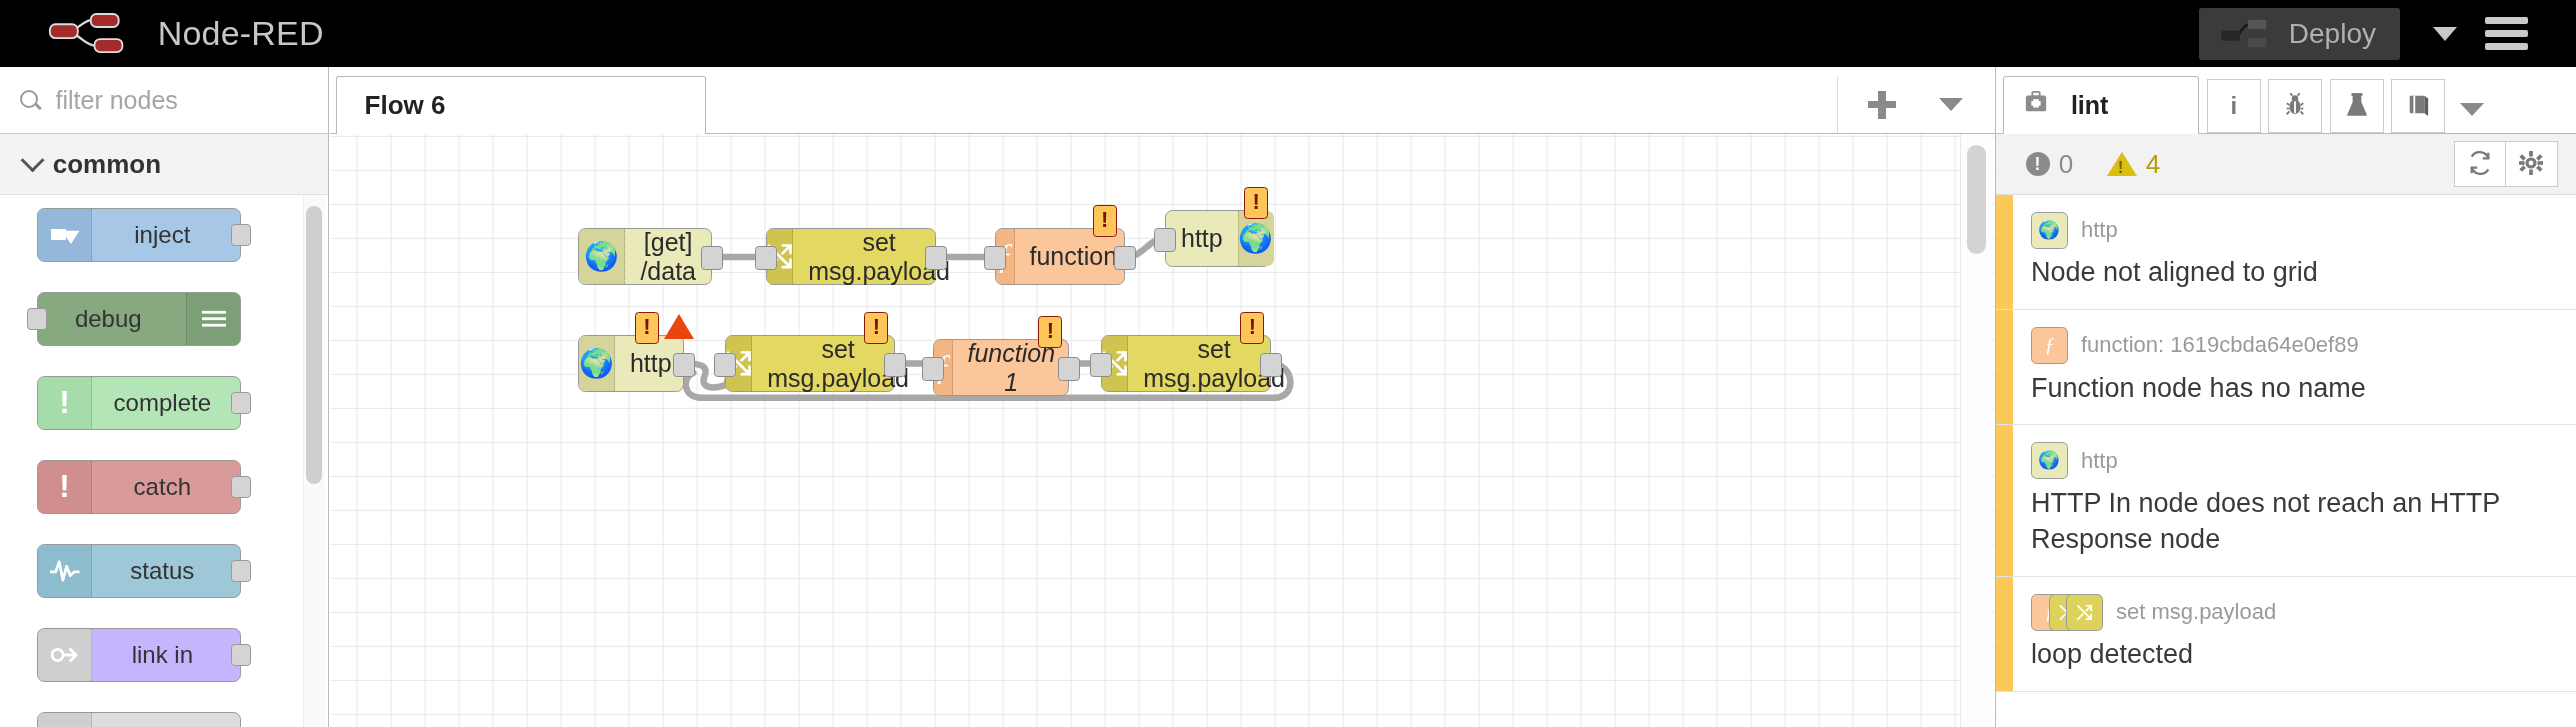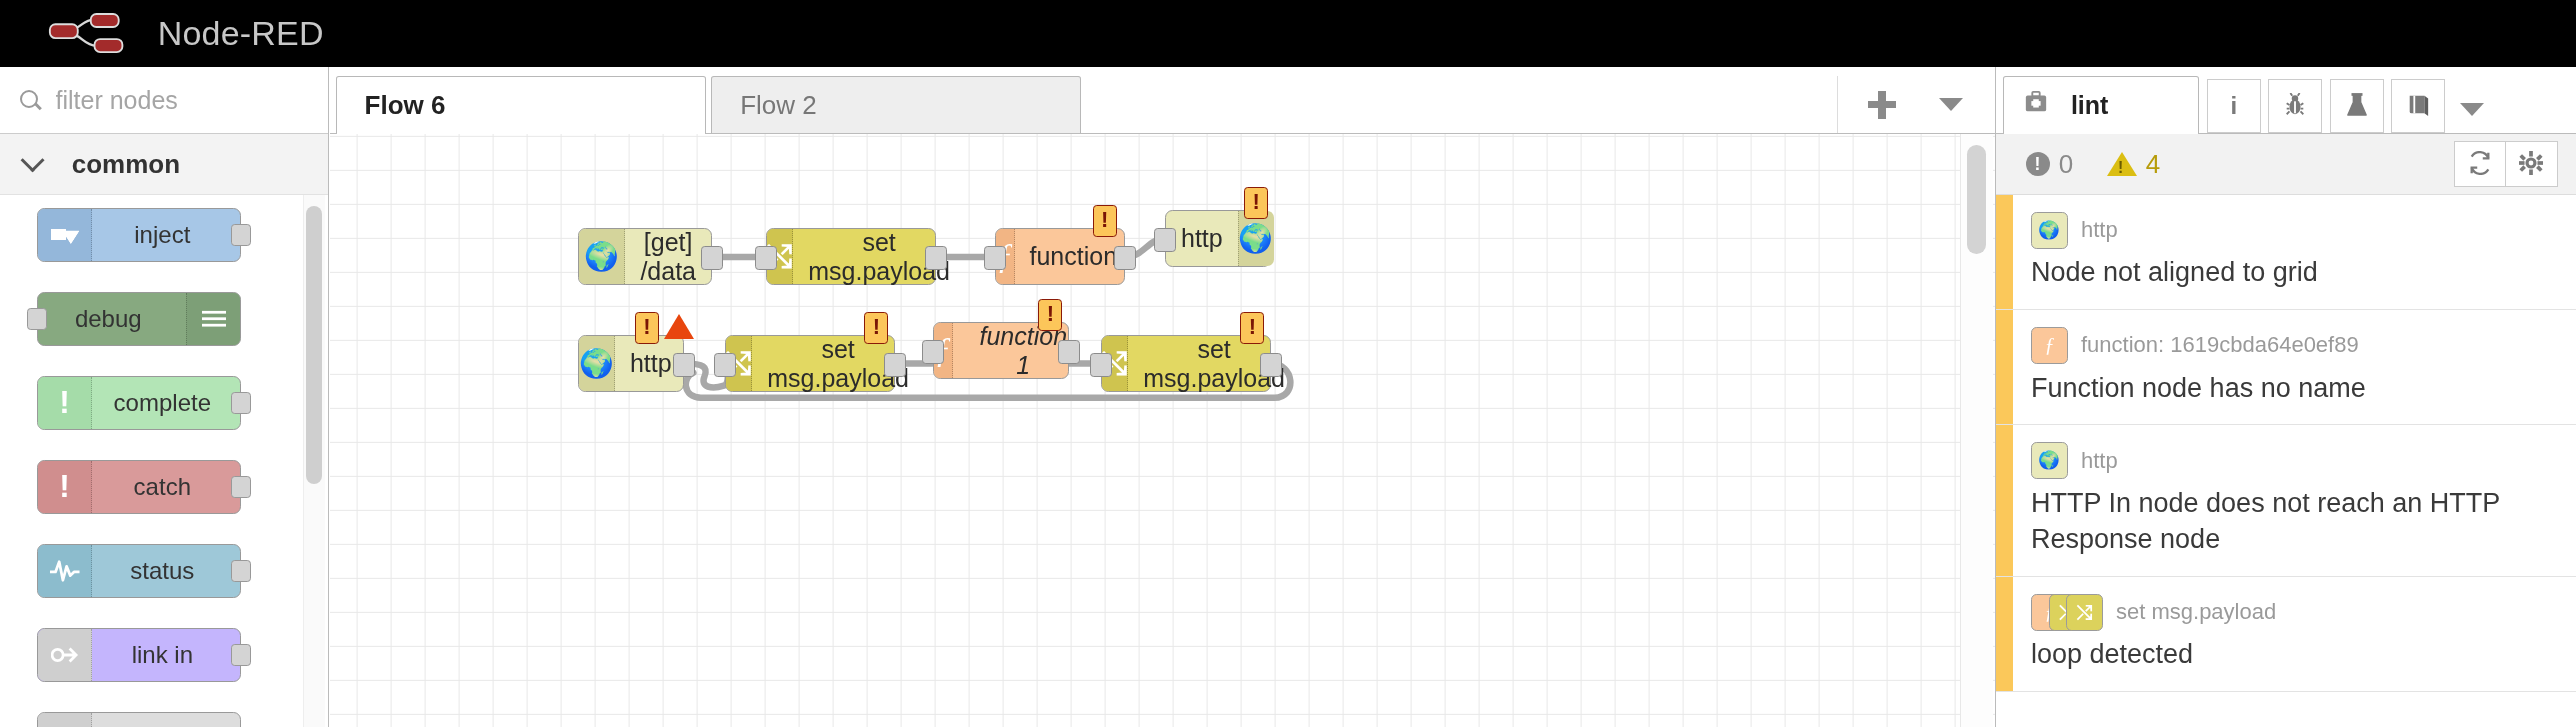--- a/index.html
+++ b/index.html
@@ -62,21 +62,21 @@
     background: #9a9a9a; transform: rotate(45deg);
   }
   .search-input {
     border: 0; outline: 0; font-size: 25px; color: #999;
     font-family: "Liberation Sans", sans-serif; background: transparent; width: 241px;
   }
   .search-input::placeholder { color: #a5a5a5; }
 
   .cat-header {
     height: 61px; background: #f3f3f3; display: flex; align-items: center;
-    gap: 31px; padding-left: 24px; border-bottom: 0.9px solid #e2e2e2; cursor: pointer;
+    gap: 12px; padding-left: 24px; border-bottom: 0.9px solid #e2e2e2; cursor: pointer;
   }
   .chev {
     width: 16.7px; height: 16.7px; border-left: 3.7px solid #555; border-bottom: 3.7px solid #555;
     transform: rotate(-45deg); margin-top: -7.4px;
   }
   .cat-label { font-size: 26px; font-weight: bold; color: #333; }
 
   .node-list { padding-top: 13px; }
   .pal-node {
     position: relative; height: 54px; width: 204px; margin: 0 0 30px 37px;
@@ -295,20 +295,39 @@
         <path d="M22 19 C36 19, 36 8, 50 8" stroke="#d8d8d8" stroke-width="2.5" fill="none"></path>
         <path d="M22 23 C36 23, 38 36, 52 36" stroke="#d8d8d8" stroke-width="2.5" fill="none"></path>
         <rect x="2" y="13" width="30" height="15" rx="6" fill="#a32b2b" stroke="#ddd" stroke-width="2"></rect>
         <rect x="46" y="2" width="30" height="14" rx="6" fill="#a32b2b" stroke="#ddd" stroke-width="2"></rect>
         <rect x="50" y="29" width="30" height="14" rx="6" fill="#a32b2b" stroke="#ddd" stroke-width="2"></rect>
       </svg>
     </div>
     <div class="brand-title">Node-RED</div>
   </div>
 
+  <div class="header-right">
+    <div class="deploy-btn">
+      <div class="deploy-icon">
+        <svg width="56" height="33" viewBox="0 0 60 36">
+          <path d="M14 21 C24 21, 22 8, 32 8" stroke="#1a1a1a" stroke-width="3" fill="none"></path>
+          <rect x="1" y="15" width="20" height="11" rx="2" fill="#262626"></rect>
+          <rect x="30" y="3" width="20" height="10" rx="2" fill="#565656"></rect>
+          <rect x="30" y="23" width="20" height="10" rx="2" fill="#4a4a4a"></rect>
+        </svg>
+      </div>
+      <div class="deploy-label">Deploy</div>
+    </div>
+    <div class="deploy-caret"></div>
+    <div class="hamburger">
+      <span></span>
+        <span></span>
+        <span></span>
+    </div>
+  </div>
 </div>
 
 <div class="body-area">
 
   <div class="palette">
     <div class="palette-search">
       <span class="search-glyph"></span>
       <input class="search-input" value="" placeholder="filter nodes" style="">
     </div>
 
@@ -392,23 +411,20 @@
 
     <div class="palette-scrolltrack"></div>
     <div class="palette-scrollbar"></div>
   </div>
 
   <div class="workspace">
 
     <div class="tabbar">
       <div class="tab active">
         <span>Flow 6</span>
-      </div>
-      <div class="tab">
-        <span>Flow 2</span>
       </div>
       <div class="tab-actions">
         <div class="tab-btn">
           <span class="plus-glyph"></span>
         </div>
         <div class="tab-btn">
           <span class="caret-down"></span>
         </div>
       </div>
     </div>
@@ -478,21 +494,21 @@
       <div class="fnode" style="left:395px;top:201px;width:170px;background:#e2d862;">
         <div class="icell" style="background:#cfc44f;">
             <span class="chg">⤭</span>
           </div>
         <div class="flbl">set msg.payload</div>
         <div class="fport in"></div>
         <div class="fport out"></div>
         <div class="badge-err" style="right:5.6px;">!</div>
       </div>
 
-      <div class="fnode" style="left:603px;top:188px;width:136px;background:#fbc79a;gap:12px;">
+      <div class="fnode" style="left:603px;top:205px;width:136px;background:#fbc79a;">
         <div class="icell" style="background:#f2b584;">
             <span class="fx">ƒ</span>
           </div>
         <div class="flbl italic">function 1</div>
         <div class="fport in"></div>
         <div class="fport out"></div>
         <div class="badge-err" style="right:5.6px;">!</div>
       </div>
 
       <div class="fnode" style="left:771px;top:201px;width:170px;background:#e2d862;">

